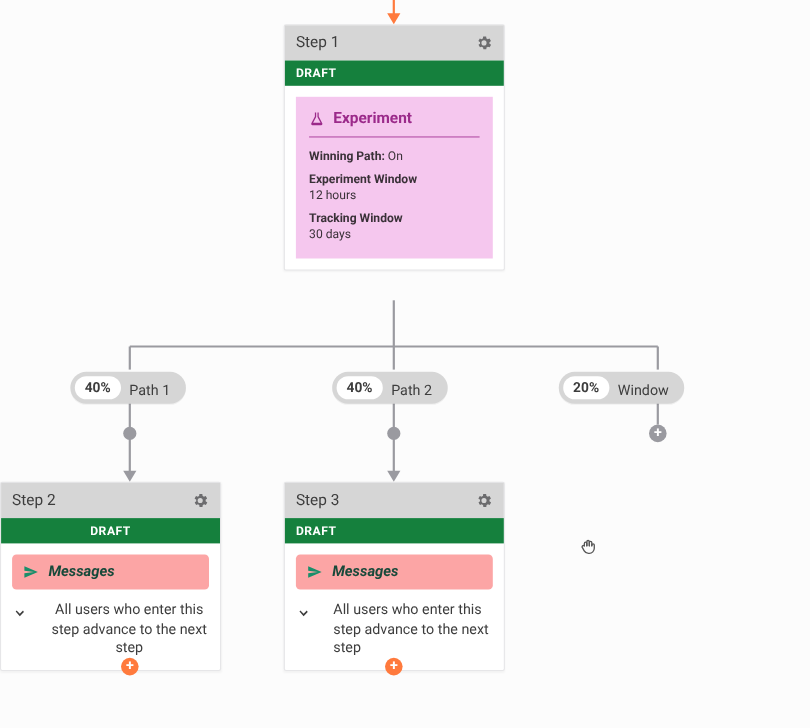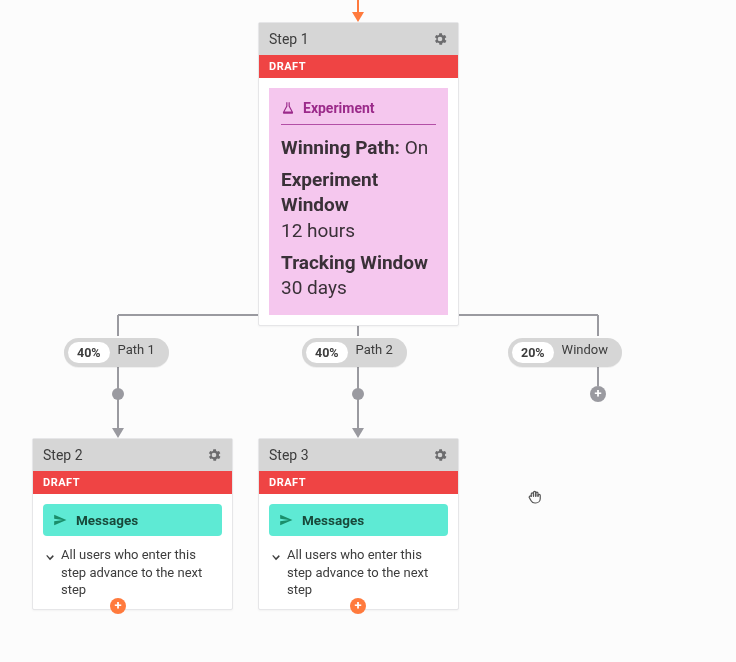--- a/index.html
+++ b/index.html
@@ -34,21 +34,21 @@
     color: #3d3d3d;
     display: flex;
     align-items: center;
     justify-content: space-between;
   }
   .gear {
     width: 16px; height: 16px;
     color: #6c6c6e;
   }
   .status-bar {
-    background: #ef4444;
+    background: #15803d;
     color: #fff;
     font-size: 11px;
     font-weight: 700;
     letter-spacing: .5px;
     padding: 5px 10px;
   }
   .card-body { padding: 10px; }
   .exp-block {
     background: #f5c7ee;
     border-radius: 0;
@@ -60,29 +60,29 @@
     color: #9b2a8a;
     font-size: 14px;
     display: flex;
     align-items: center;
     gap: 8px;
     padding-bottom: 8px;
     border-bottom: 1px solid #b34fa6;
     margin-bottom: 10px;
   }
   .flask { width: 14px; height: 14px; fill: #9b2a8a; }
-  .exp-row { margin-top: 6px; font-size: 19px; line-height: 1.35; }
+  .exp-row { margin-top: 6px; font-size: 11px; line-height: 1.35; }
   .exp-row b { font-weight: 700; }
   .path-pill {
     position: absolute;
     background: #d6d6d6;
     border-radius: 18px;
     padding: 4px 14px 4px 4px;
     display: flex;
-    align-items: flex-start;
+    align-items: flex-end;
     gap: 8px;
     font-size: 13px;
     color: #3d3d3d;
     box-shadow: 0 1px 0 rgba(0,0,0,.05);
   }
   .path-pill .pct {
     background: #fff;
     border-radius: 14px;
     padding: 3px 9px;
     font-weight: 700;
@@ -110,35 +110,36 @@
     width: 16px; height: 16px;
     border-radius: 50%;
     background: #ff7a3d;
     color: #fff;
     font-weight: 700;
     font-size: 13px;
     line-height: 16px;
     text-align: center;
   }
   .msg-block {
-    background: #5eead4;
+    background: #fca5a5;
     border-radius: 4px;
     padding: 8px 10px;
     color: #18493a;
     font-weight: 700;
     font-size: 13.5px;
     display: flex;
     align-items: center;
     gap: 9px;
+    font-style: italic;
   }
   .plane { width: 14px; height: 14px; fill: #1a8e6a; }
   .advance-row {
     display: flex;
     align-items: flex-start;
-    gap: 4px;
+    gap: 20px;
     margin-top: 10px;
     font-size: 13px;
     line-height: 1.35;
     color: #3d3d3d;
   }
   .down-arrow { width: 14px; height: 14px; flex: 0 0 auto; margin-top: 2px; fill: #3d3d3d; }
   .hand {
     position: absolute;
     width: 18px; height: 18px;
     left: 526px; top: 488px;
@@ -212,21 +213,21 @@
 </div>
 <div class="path-pill" style="left:302px; top:338px;">
   <span class="pct">40%</span>
   <span>Path 2</span>
 </div>
 <div class="path-pill" style="left:508px; top:338px;">
   <span class="pct">20%</span>
   <span>Window</span>
 </div>
 
-<div class="card" style="left:32px; top:438px;">
+<div class="card" style="left:0; top:438px;text-align:center;">
   <div class="card-header">
     <span>Step 2</span>
     <svg class="gear" viewBox="0 0 24 24" fill="currentColor">
         <path d="M19.4 13a7.5 7.5 0 000-2l2.1-1.6-2-3.5-2.5 1a7.4 7.4 0 00-1.7-1l-.4-2.6h-4l-.4 2.6a7.4 7.4 0 00-1.7 1l-2.5-1-2 3.5L6.6 11a7.5 7.5 0 000 2l-2.1 1.6 2 3.5 2.5-1c.5.4 1.1.8 1.7 1l.4 2.6h4l.4-2.6a7.4 7.4 0 001.7-1l2.5 1 2-3.5L19.4 13zM12 15.5A3.5 3.5 0 1115.5 12 3.5 3.5 0 0112 15.5z"></path>
       </svg>
   </div>
   <div class="status-bar">DRAFT</div>
   <div class="card-body">
     <div class="msg-block">
       <svg class="plane" viewBox="0 0 24 24">

